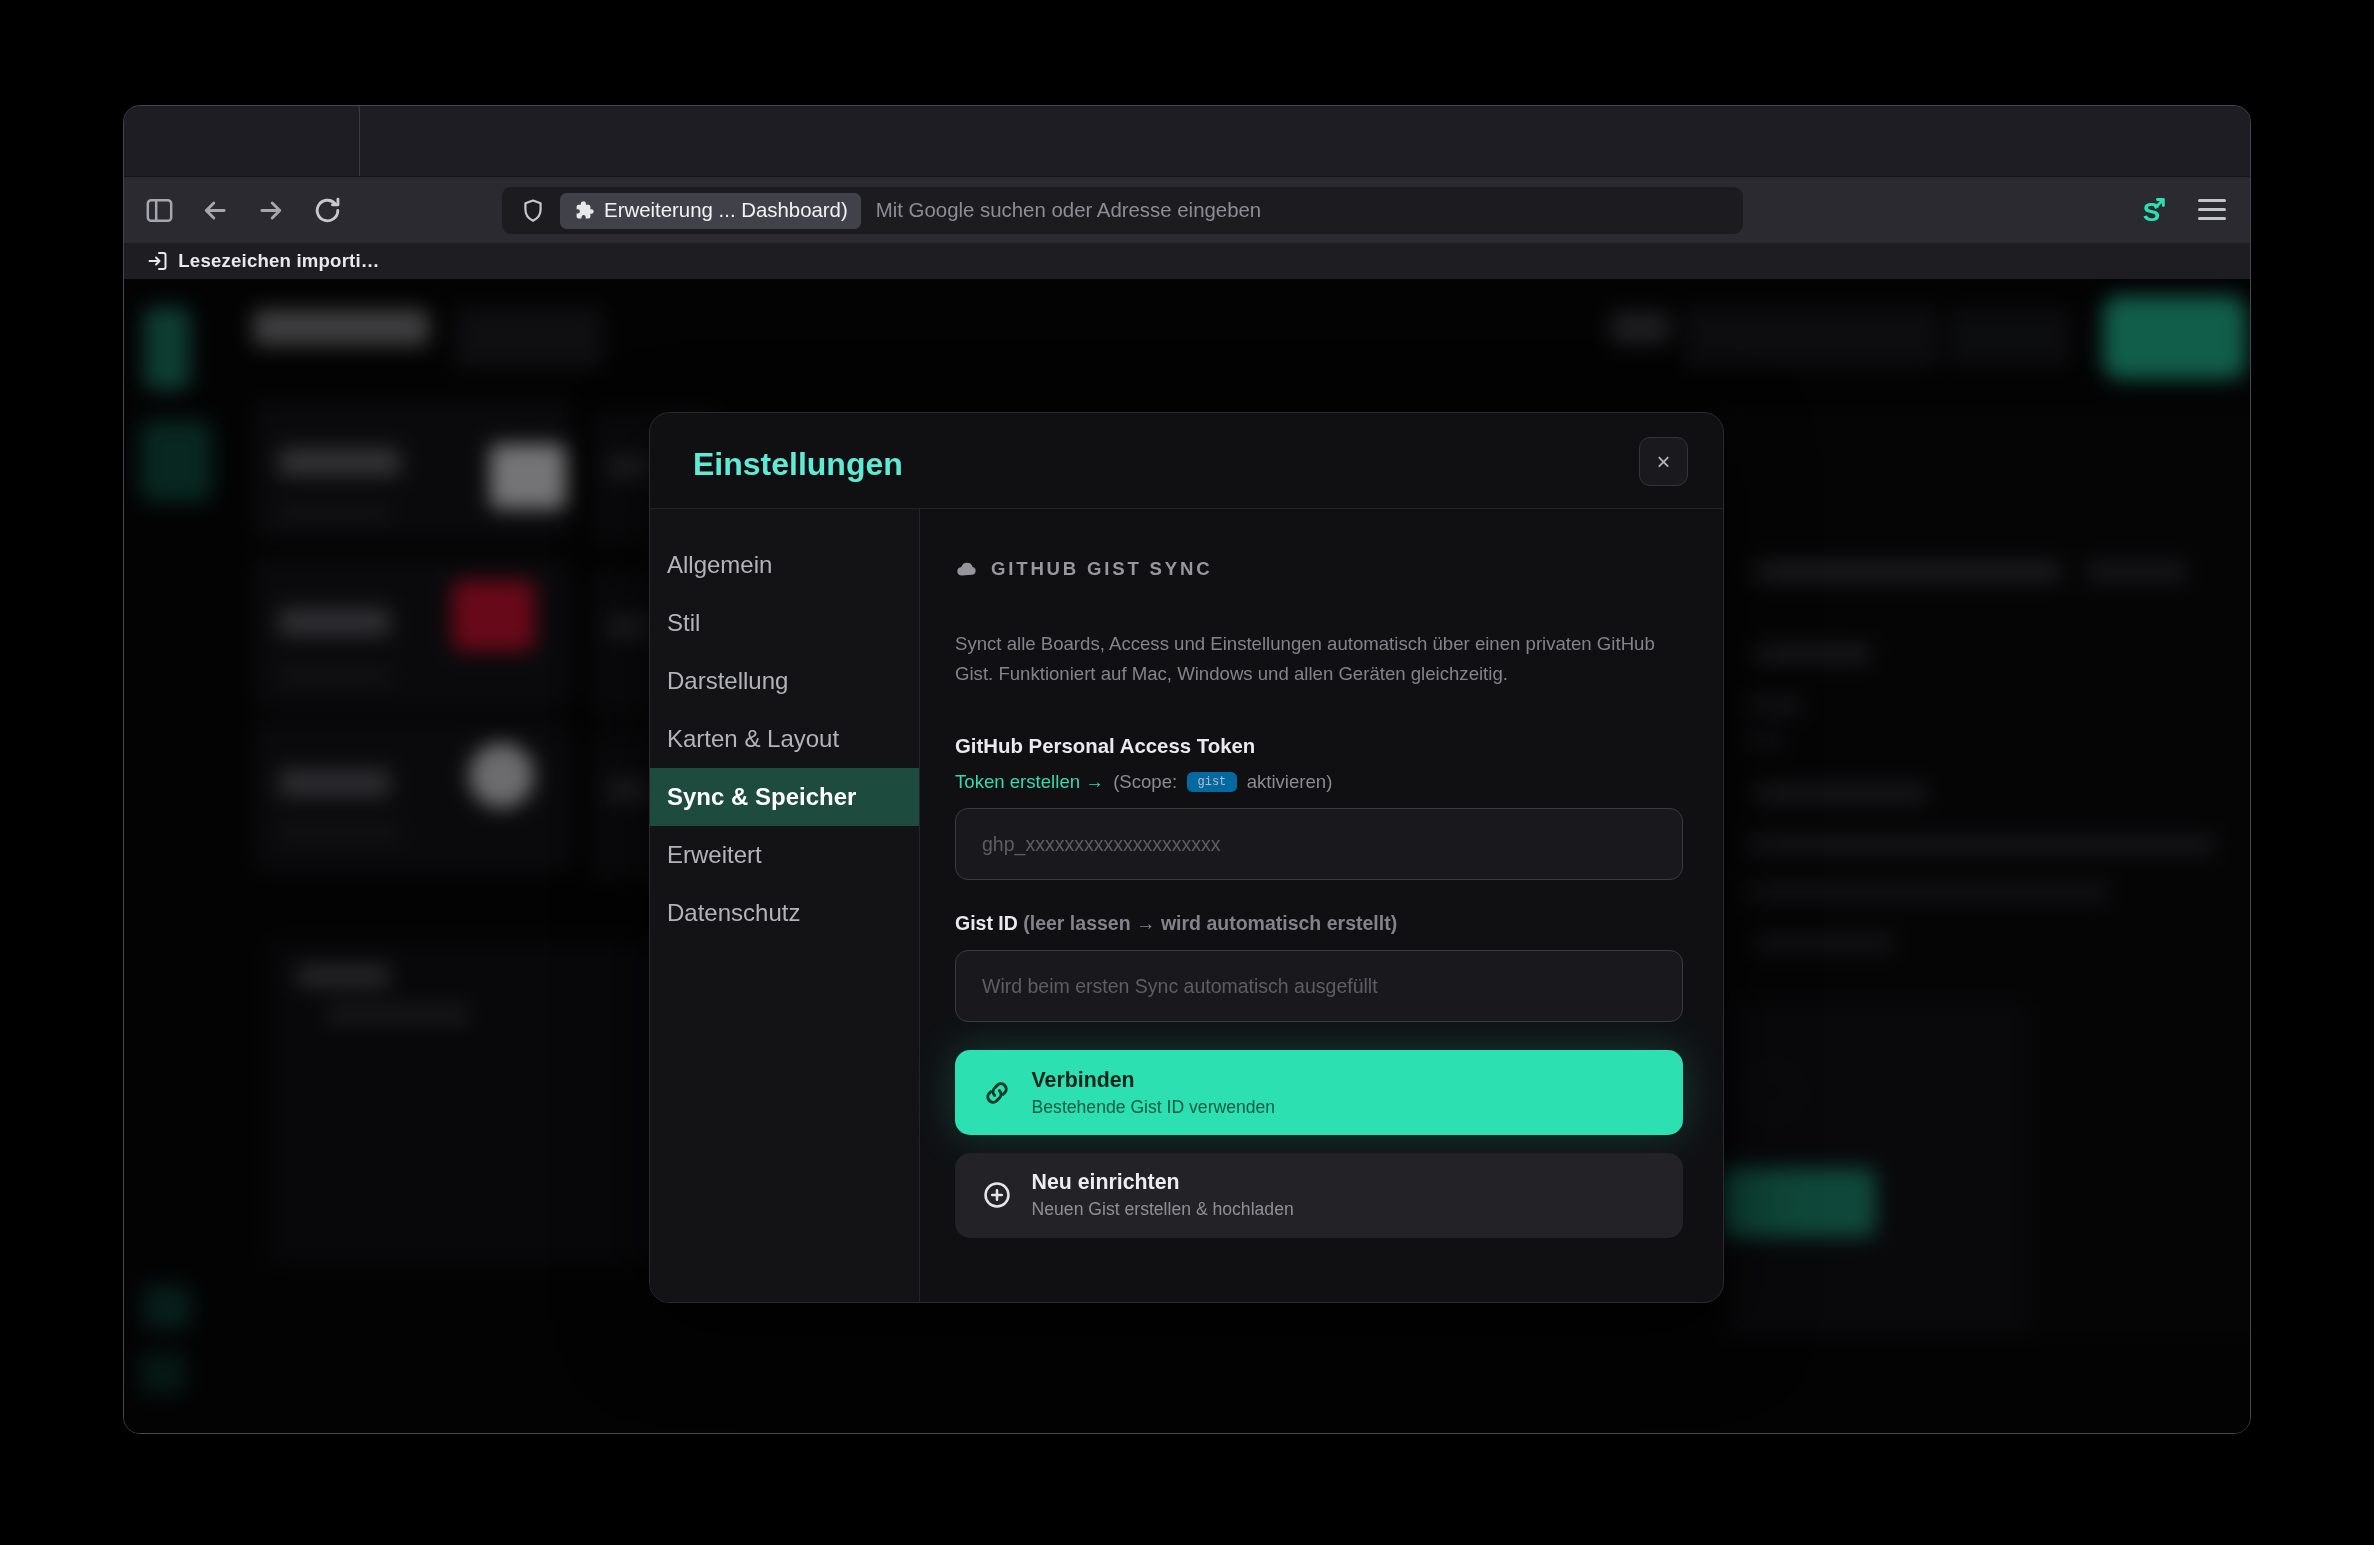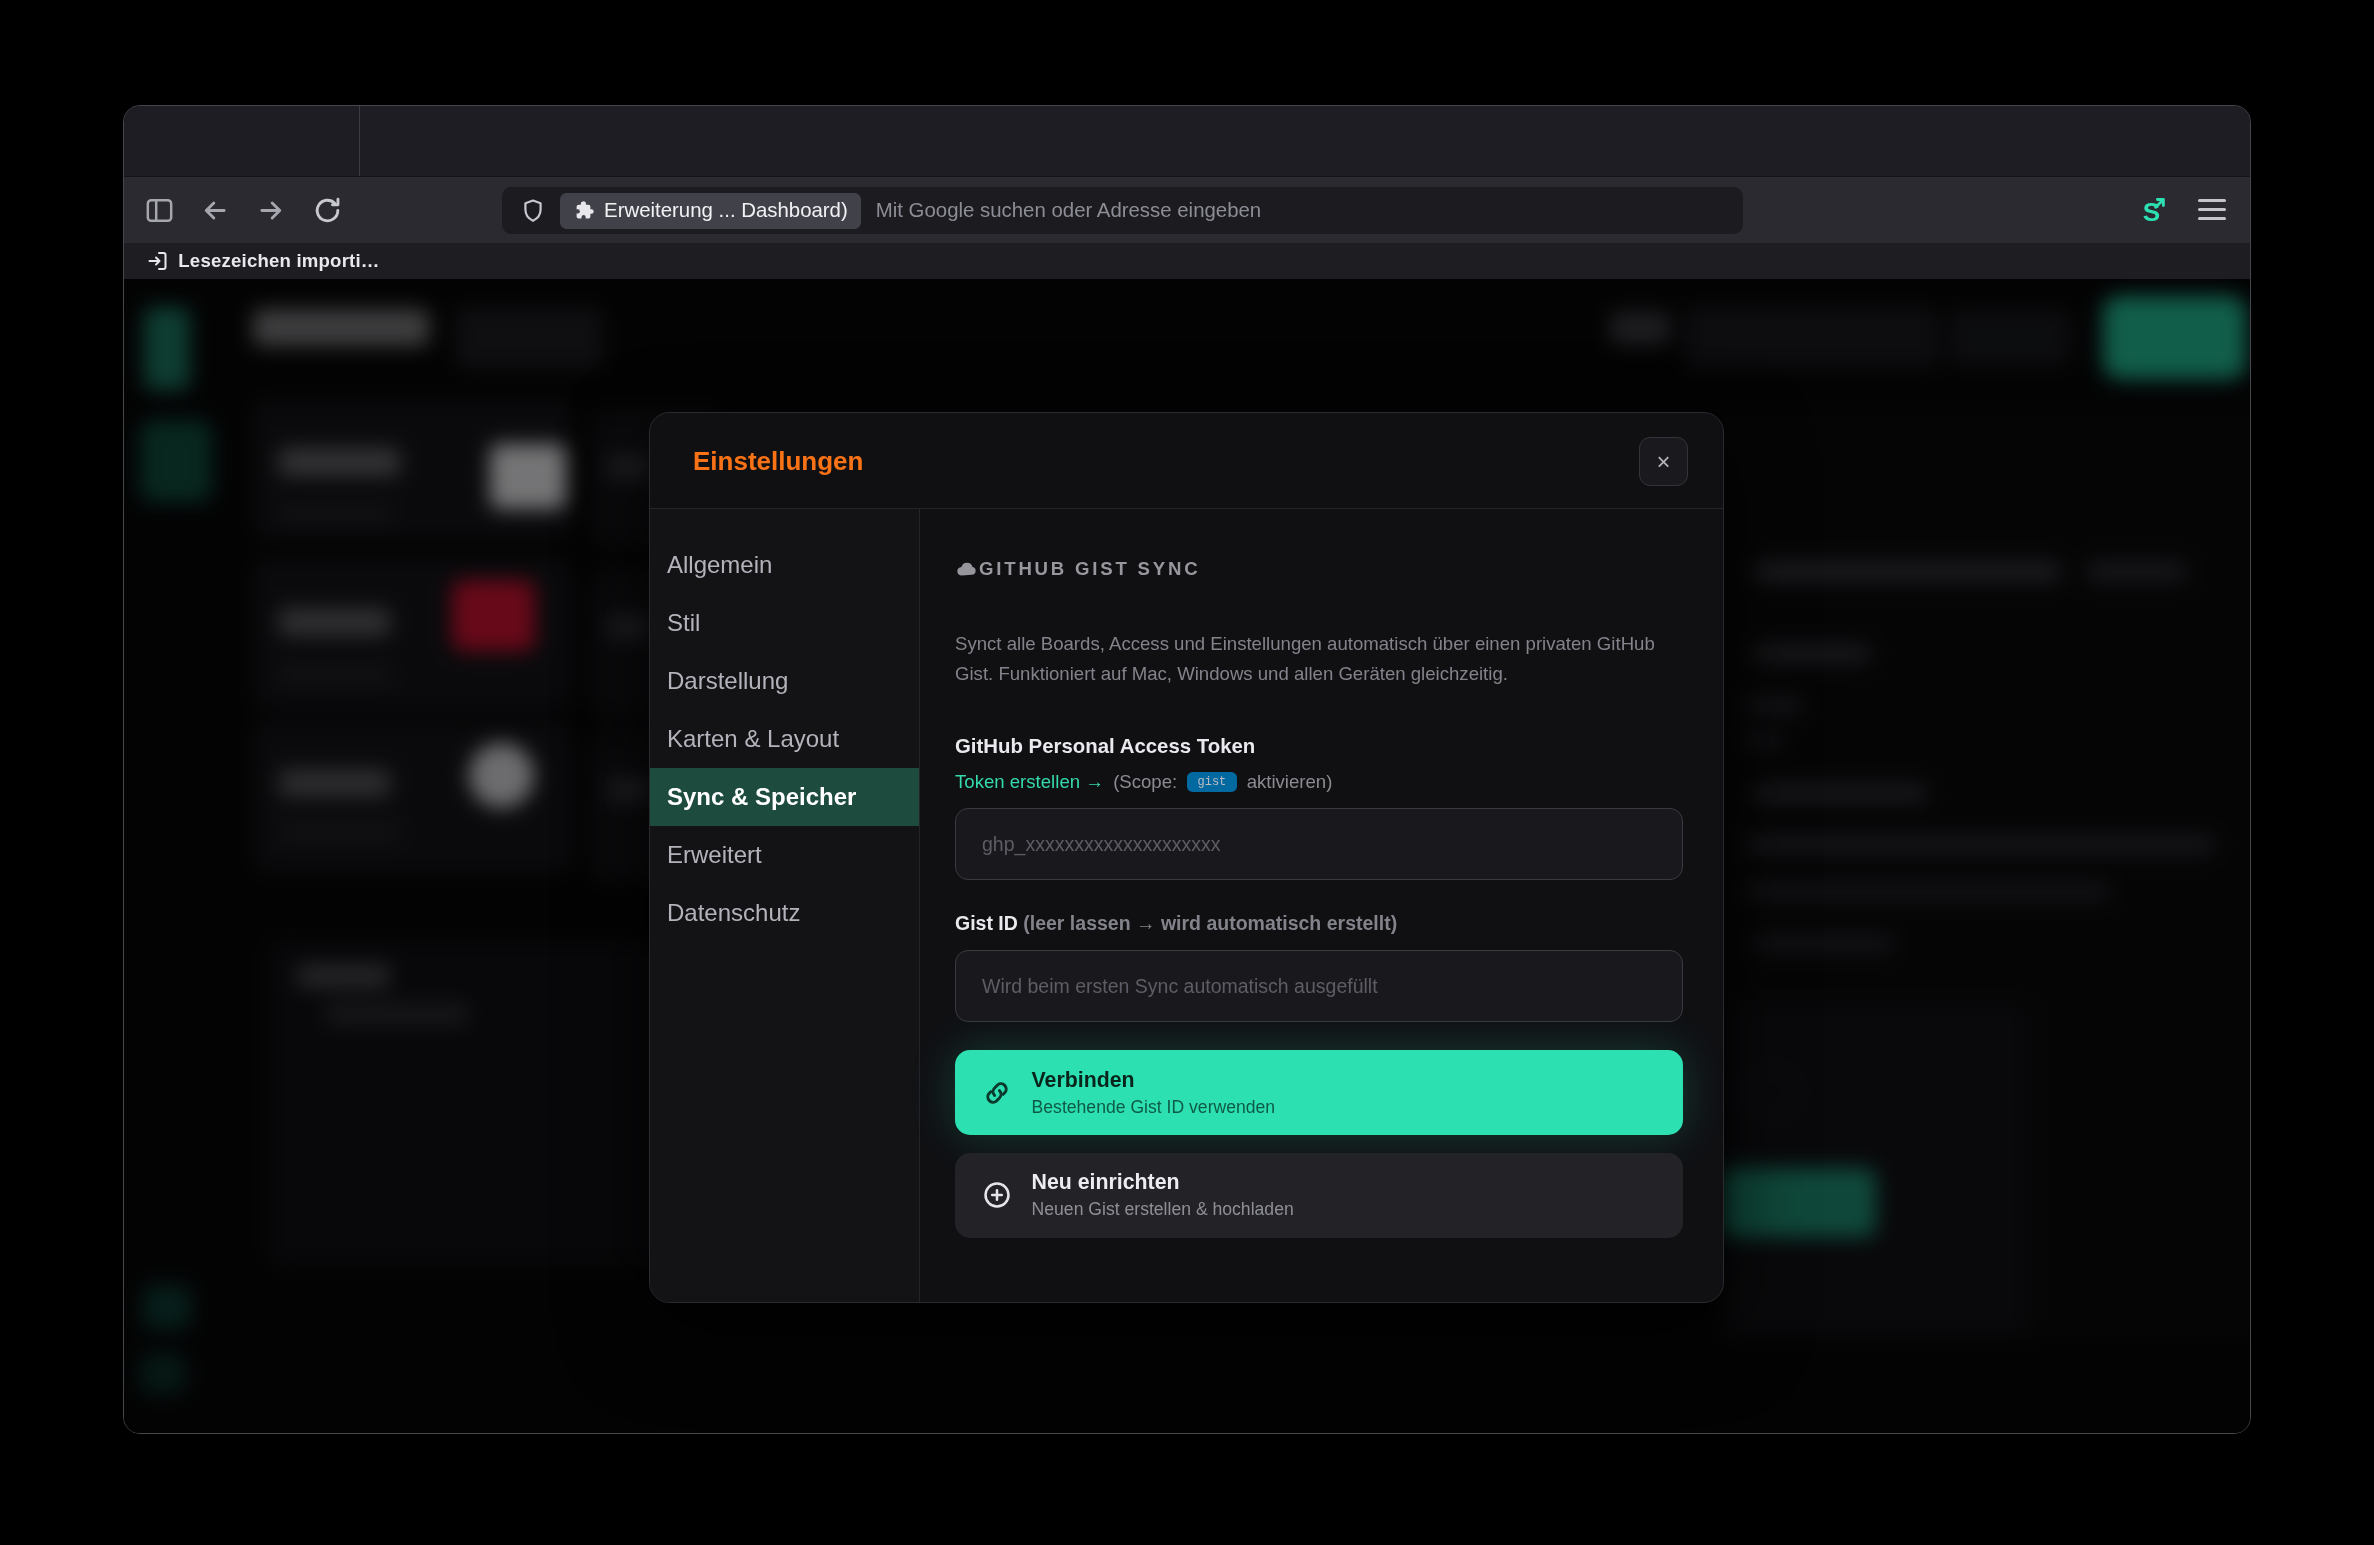--- a/index.html
+++ b/index.html
@@ -47,32 +47,32 @@
   .content { position:absolute; left:0; top:173px; right:0; bottom:0; background:#070708; overflow:hidden; }
   .bgdash { position:absolute; inset:0; filter:blur(10.2px); }
   .blob { position:absolute; }
   .overlay { position:absolute; inset:0; background:rgba(0,0,0,.5); }
 
   
   .modal { position:absolute; left:525px; top:133px; width:1075px; height:891px;
            background:#101013; border:0.9px solid #2a2a2f; border-radius:20.4px;
            box-shadow:0 28px 83px rgba(0,0,0,.75); overflow:hidden; }
   .m-head { height:96px; border-bottom:0.9px solid #232328; position:relative; }
-  .m-title { position:absolute; left:43px; top:33px; font-size:26px; font-weight:700; color:#f97316; }
+  .m-title { position:absolute; left:43px; top:33px; font-size:32px; font-weight:700; color:#5eead4; }
   .m-close { position:absolute; right:35px; top:24px; width:49px; height:49px; border-radius:11px;
              background:#1a1a1e; border:0.9px solid #333339; color:#b4b4bb; font-size:24px;
              display:flex; align-items:center; justify-content:center; cursor:pointer; }
   .m-body { display:flex; height:794px; }
   .s-nav { width:275px; border-right:0.9px solid #232328; background:#131316; padding-top:27px; }
   .s-item { height:58px; display:flex; align-items:center; padding-left:17px;
             font-size:24px; color:#b3b3bb; cursor:pointer; }
   .s-item.sel { background:#1d4b3e; color:#ffffff; font-weight:700; }
   .s-main { flex:1; padding:48px 35px 0 35px; position:relative; }
 
-  .sec-head { display:flex; align-items:center; color:#97979d; }
+  .sec-head { display:flex; align-items:center; gap:12px; color:#97979d; }
   .sec-head b { font-size:18.6px; font-weight:700; letter-spacing:2.8px; }
   .sec-desc { margin-top:48px; width:733px; font-size:18.6px; line-height:1.62; color:#83838b; }
 
   .lbl { margin-top:46px; font-size:20.4px; font-weight:700; color:#e9e9ee; }
   .link-row { margin-top:13px; display:flex; align-items:center; gap:9.3px; font-size:18.6px; }
   .link-row .lnk { color:#35d9ad; cursor:pointer; }
   .link-row .dim { color:#8b8b92; }
   .code-pill { background:#0369a1; border-radius:5.6px; padding:2.8px 11px; color:#bcbcc3;
                font-family:"Liberation Mono", monospace; font-size:12px; }
   .inp { margin-top:15px; width:728px; height:72px; background:#19191d; border:1.4px solid #3a3a41;

